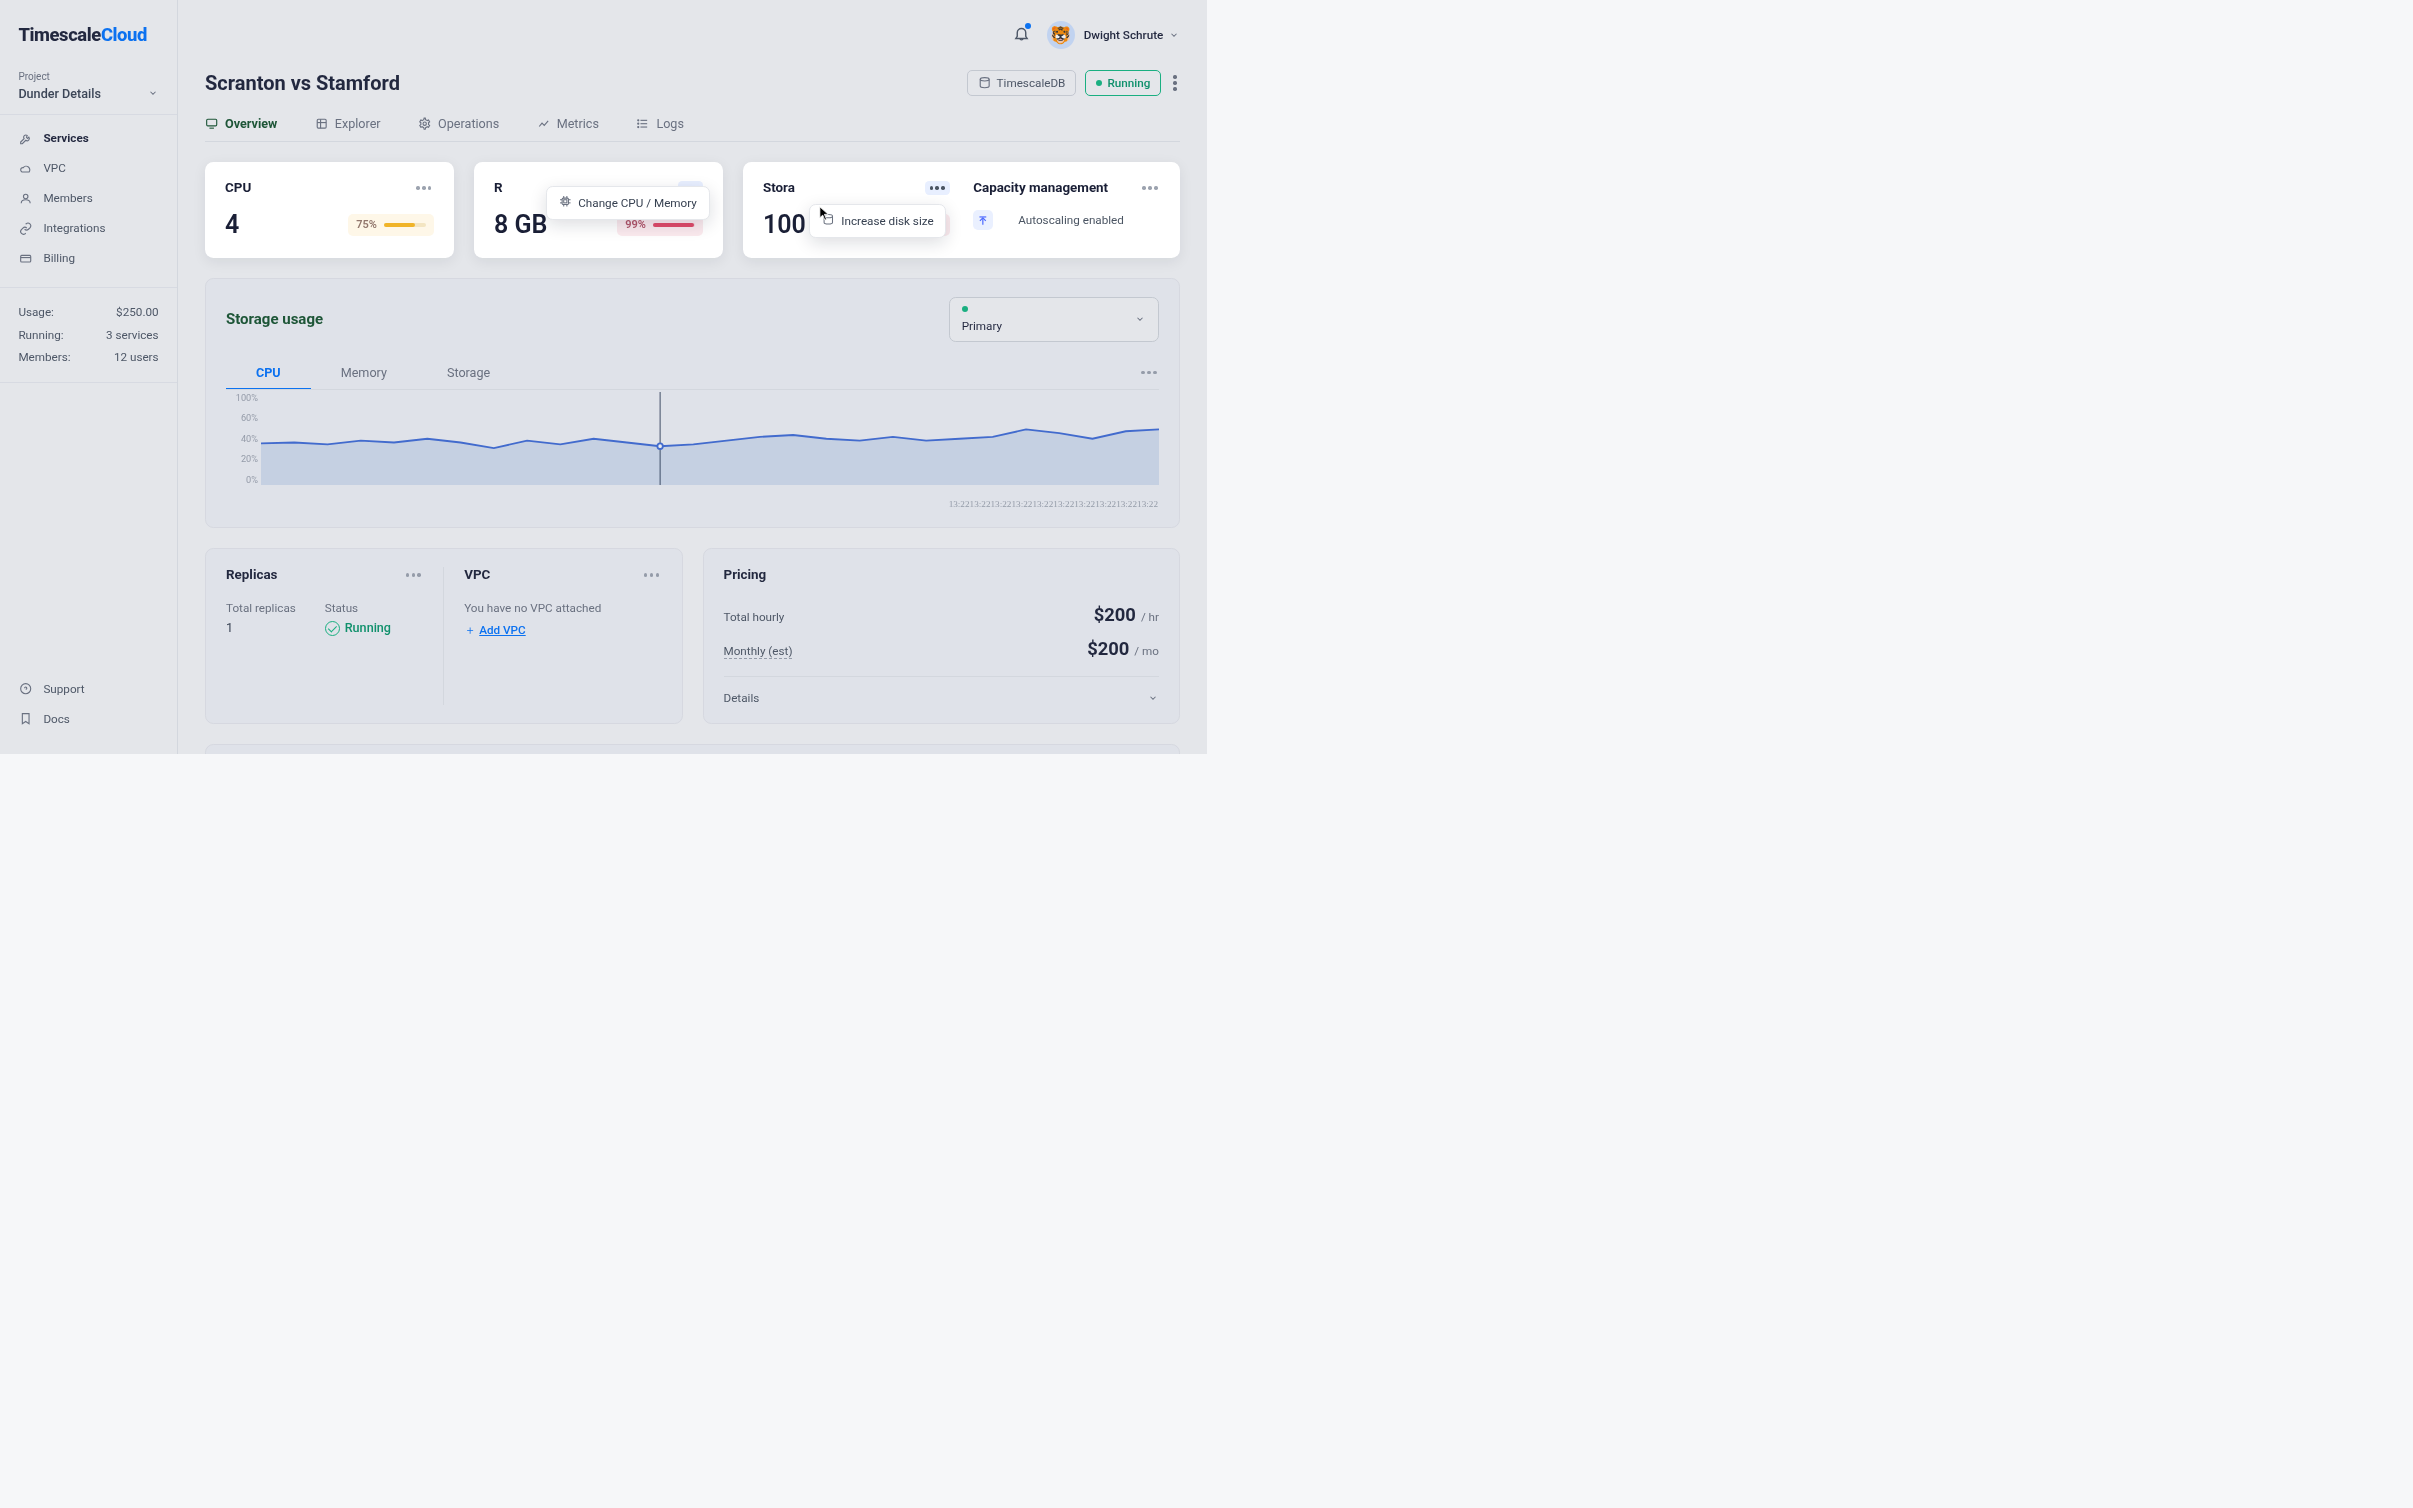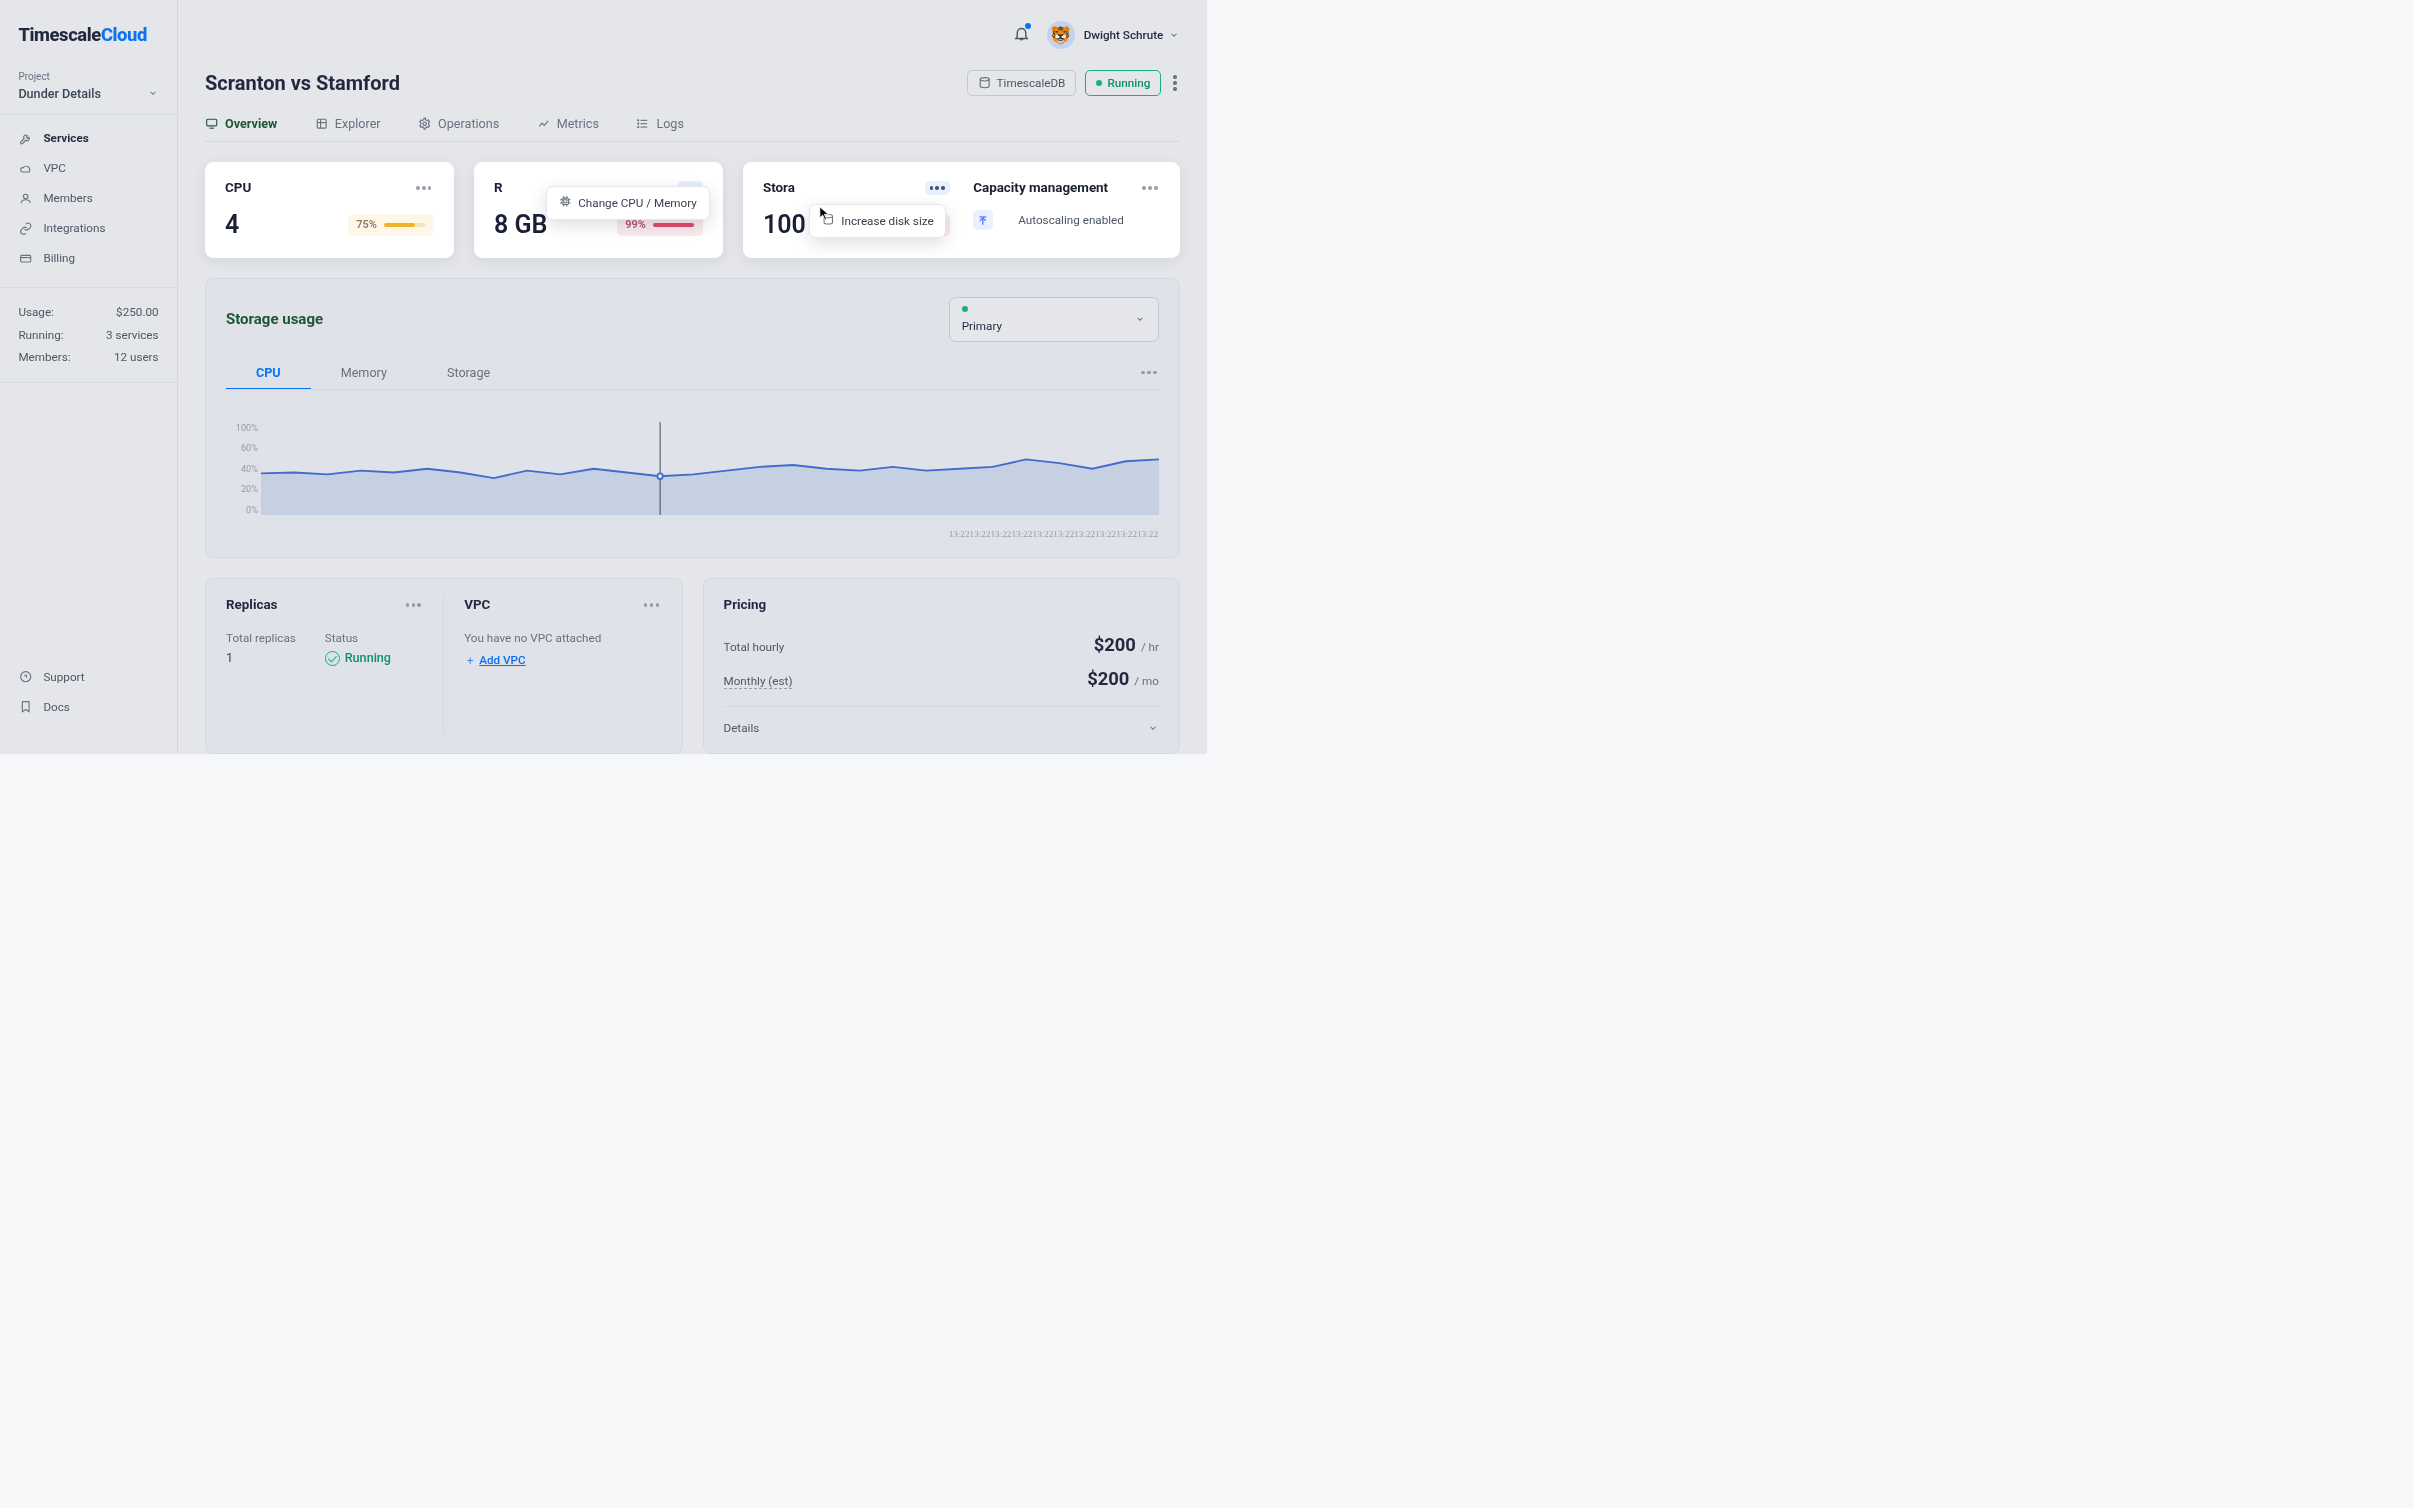--- a/index.html
+++ b/index.html
@@ -49,21 +49,21 @@
   display:flex; align-items:center; gap:10px;
   padding: 7.5px 18.4px;
   color:#4b5563;
   cursor:pointer;
   font-size:11.7px;
 }
 .nav-item.active { font-weight:700; color:#1a1f36; }
 .nav-icon { width:15px; height:15px; display:flex; align-items:center; justify-content:center; color:#6b7280; flex-shrink:0;}
 .stats-block { padding: 13.4px 18.4px; border-bottom:0.8px solid #e8eaef; border-top:0.8px solid #e8eaef; margin-top:5px;}
 .stat-row { display:flex; justify-content:space-between; font-size:11.7px; color:#4b5563; padding:4.2px 0;}
-.sidebar-bottom { margin-top:auto; padding-bottom:32px; }
+.sidebar-bottom { margin-top:auto; padding-bottom:20px; }
 
 .header {
   position:absolute;
   left:178px; right:0; top:0;
   height:70px;
   display:flex;
   align-items:center;
   justify-content:flex-end;
   padding: 0 27px;
 }
@@ -156,21 +156,21 @@
   background:#f6f7f9;
 }
 .dd-left { display:flex; align-items:flex-start; gap:6.7px;flex-direction:column;}
 .dd-dot { width:6.7px; height:6.7px; border-radius:50%; background:#10b981;}
 
 .subtabs { display:flex; border-bottom:0.8px solid #e3e6eb; margin-top:15px; align-items:center; justify-content:space-between;}
 .subtabs-left { display:flex; }
 .subtab { padding:8.4px 30px; color:#6b7280; cursor:pointer; font-size:12.6px;}
 .subtab.active { color:#0073ff; font-weight:700; border-bottom:1.7px solid #0073ff; margin-bottom:-0.8px;}
 
-.chart-wrap { position:relative; height:117px; margin-top:32px;}
+.chart-wrap { position:relative; height:117px; margin-top:2px;}
 .y-labels { position:absolute; left:0; top:0; bottom:23.5px; width:32px; display:flex; flex-direction:column; justify-content:space-between; text-align:right; font-size:9.2px; color:#9ca3af;}
 .chart-area { position:absolute; left:35px; right:0; top:0; bottom:23.5px;}
 .x-labels { position:absolute; left:35px; right:1px; bottom:0; display:flex; justify-content:flex-end; font-size:9.2px; color:#9ca3af;font-family:Liberation Serif, serif;}
 .chart-svg { width:100%; height:100%;}
 
 .lower-row { display:flex; gap:20px; margin-top:20px;}
 .half-card { flex:1; background:#f1f3f7; border:0.8px solid #e6e8ed; border-radius:8.4px; padding:18.4px 20px;}
 .half-card .card-top { margin-bottom:18.4px;}
 .two-col { display:flex;}
 .col { flex:1;}

